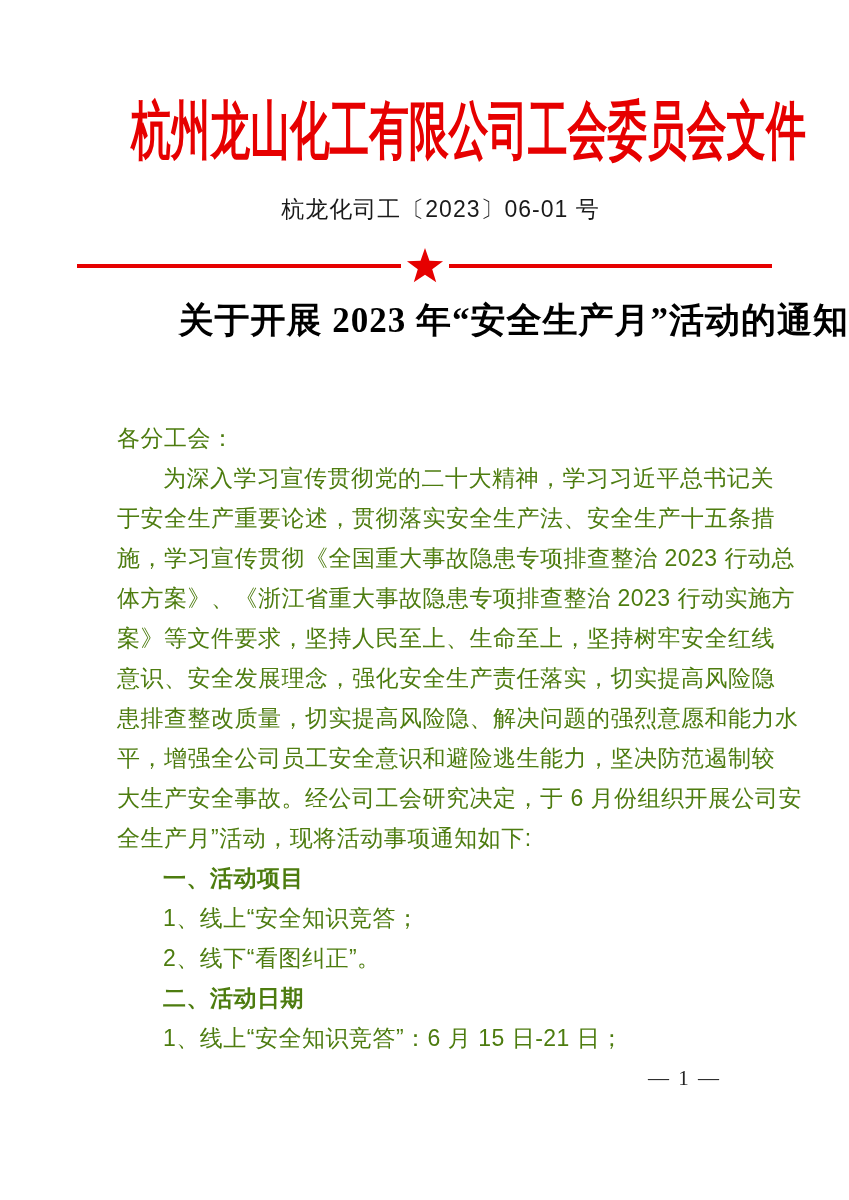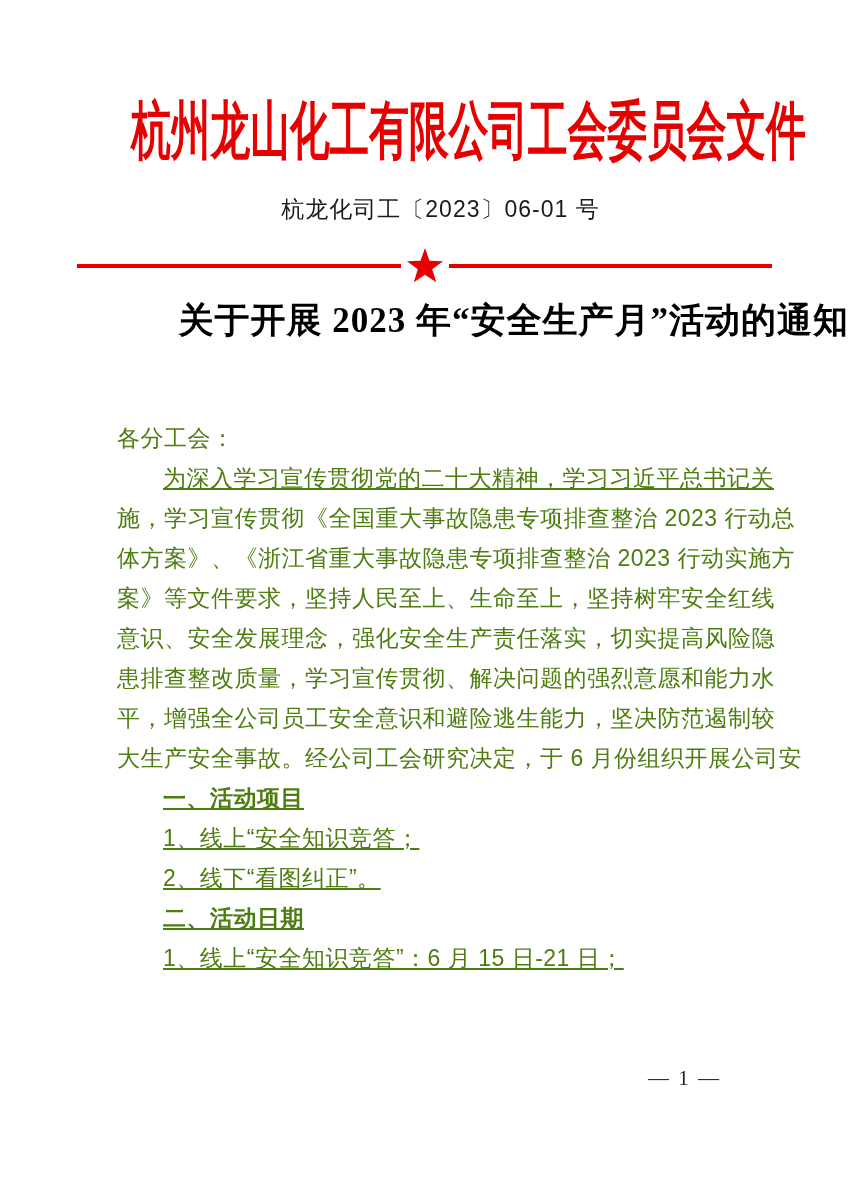--- a/index.html
+++ b/index.html
@@ -88,21 +88,21 @@
     width: 640px;
     font-size: 23px;
     color: #4d7c0f;
   }
   .line {
     height: 40px;
     line-height: 40px;
     white-space: nowrap;
     letter-spacing: 0.5px;
   }
-  .indent { padding-left: 46px; text-decoration: underline; }
+  .indent { padding-left: 46px; }
   .section { font-weight: bold; }
   
   .page-number {
     position: absolute;
     top: 1066px;
     right: 128px;
     font-family: "Liberation Serif", serif;
     font-size: 21px;
     letter-spacing: 2px;
     color: #222222;
@@ -127,27 +127,29 @@
       </svg>
     </div>
     <div class="rule-line"></div>
   </div>
 
   <div class="doc-title">关于开展 2023 年“安全生产月”活动的通知</div>
 
   <div class="body-block">
     <div class="line">各分工会：</div>
     <div class="line indent">为深入学习宣传贯彻党的二十大精神，学习习近平总书记关</div>
+    <div class="line">于安全生产重要论述，贯彻落实安全生产法、安全生产十五条措</div>
     <div class="line">施，学习宣传贯彻《全国重大事故隐患专项排查整治 2023 行动总</div>
     <div class="line">体方案》、《浙江省重大事故隐患专项排查整治 2023 行动实施方</div>
     <div class="line">案》等文件要求，坚持人民至上、生命至上，坚持树牢安全红线</div>
     <div class="line">意识、安全发展理念，强化安全生产责任落实，切实提高风险隐</div>
-    <div class="line">患排查整改质量，学习宣传贯彻、解决问题的强烈意愿和能力水</div>
+    <div class="line">患排查整改质量，切实提高风险隐、解决问题的强烈意愿和能力水</div>
     <div class="line">平，增强全公司员工安全意识和避险逃生能力，坚决防范遏制较</div>
     <div class="line">大生产安全事故。经公司工会研究决定，于 6 月份组织开展公司安</div>
+    <div class="line">全生产月”活动，现将活动事项通知如下:</div>
     <div class="line indent section">一、活动项目</div>
     <div class="line indent">1、线上“安全知识竞答；</div>
     <div class="line indent">2、线下“看图纠正”。</div>
     <div class="line indent section">二、活动日期</div>
     <div class="line indent">1、线上“安全知识竞答”：6 月 15 日-21 日；</div>
   </div>
 
   <div class="page-number">— 1 —</div>
 
 </div>

